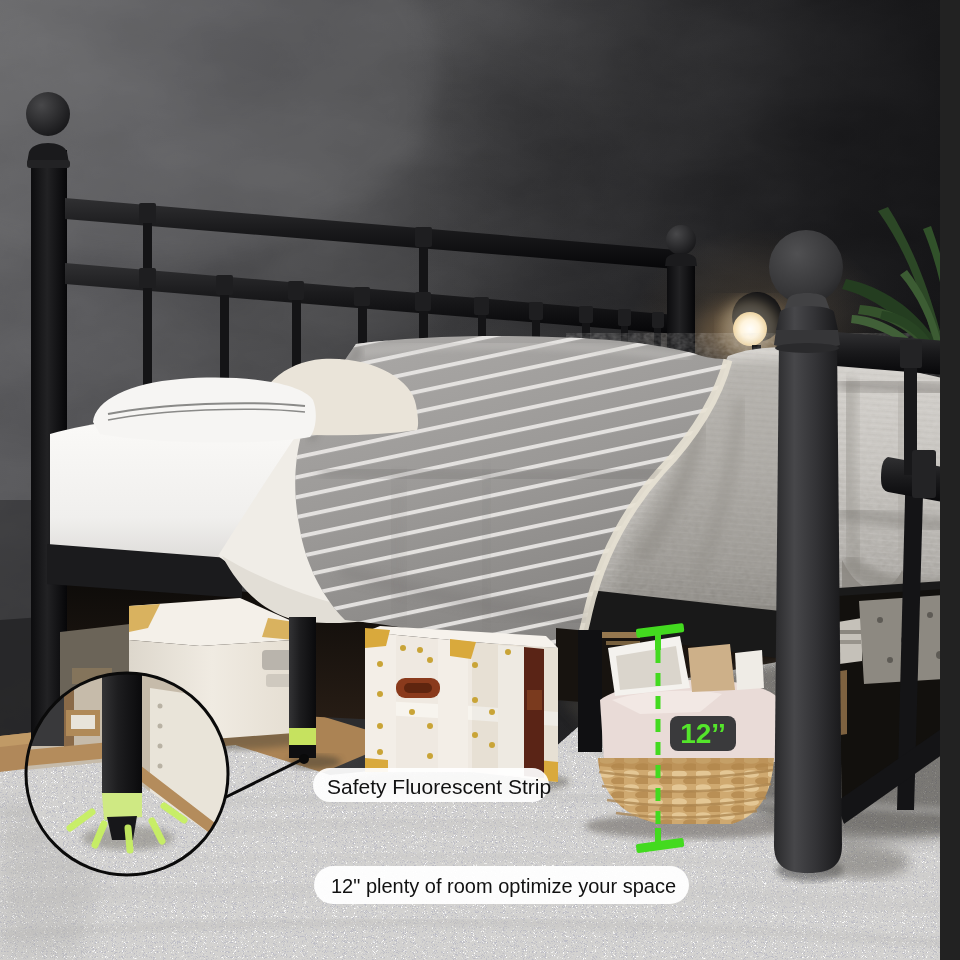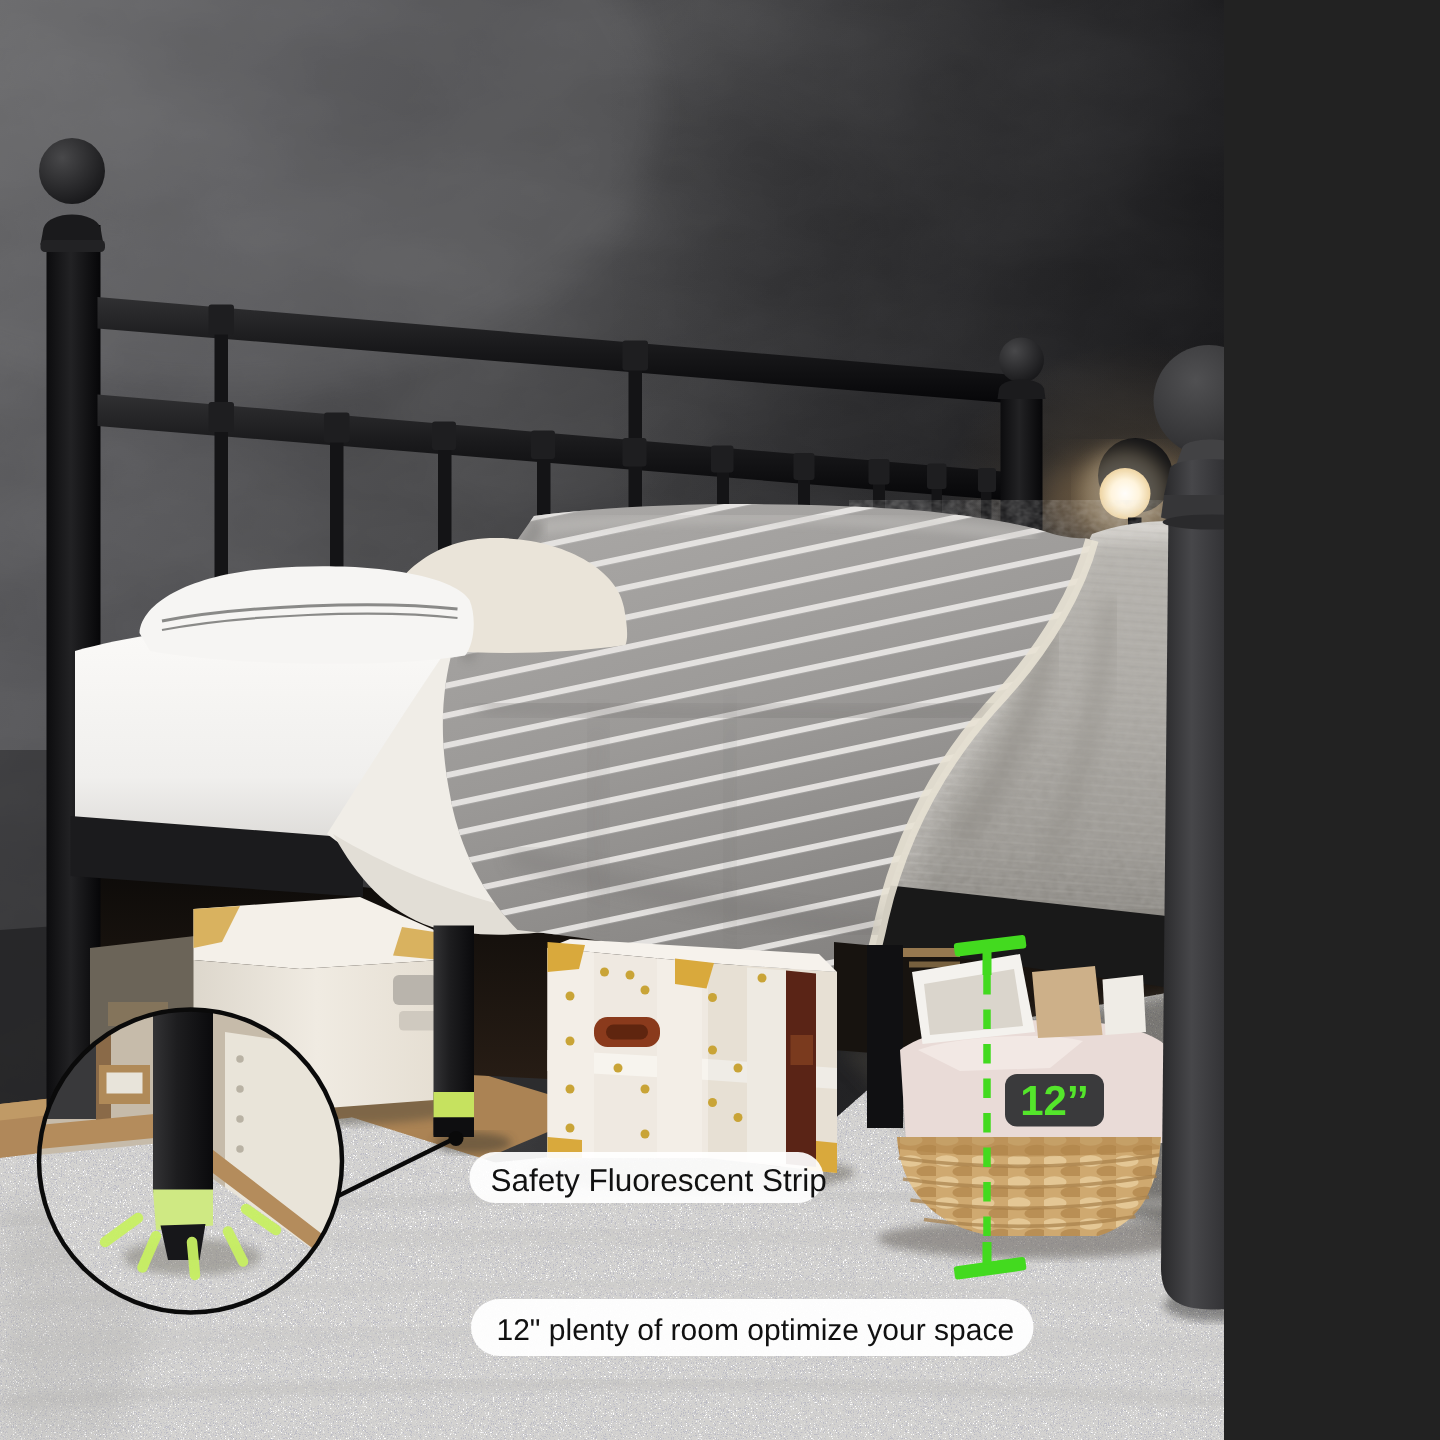--- a/index.html
+++ b/index.html
@@ -1,16 +1,16 @@
 <!DOCTYPE html>
 <html><head>
 <meta charset="utf-8">
 <style>
   html,body{margin:0;padding:0;background:#222;}
-  #stage{width:816px;height:960px;position:relative;overflow:hidden;font-family:"Liberation Sans",sans-serif;text-align:right;}
+  #stage{width:940px;height:960px;position:relative;overflow:hidden;font-family:"Liberation Sans",sans-serif;text-align:right;}
 </style>
 </head>
 <body>
 <div id="stage">
 <svg width="960" height="960" viewBox="0 0 960 960" xmlns="http://www.w3.org/2000/svg">
 <defs>
   <linearGradient id="wallg" x1="0" y1="0" x2="1" y2="0.42">
     <stop offset="0" stop-color="#636365"></stop>
     <stop offset="0.2" stop-color="#525255"></stop>
     <stop offset="0.4" stop-color="#464648"></stop>

